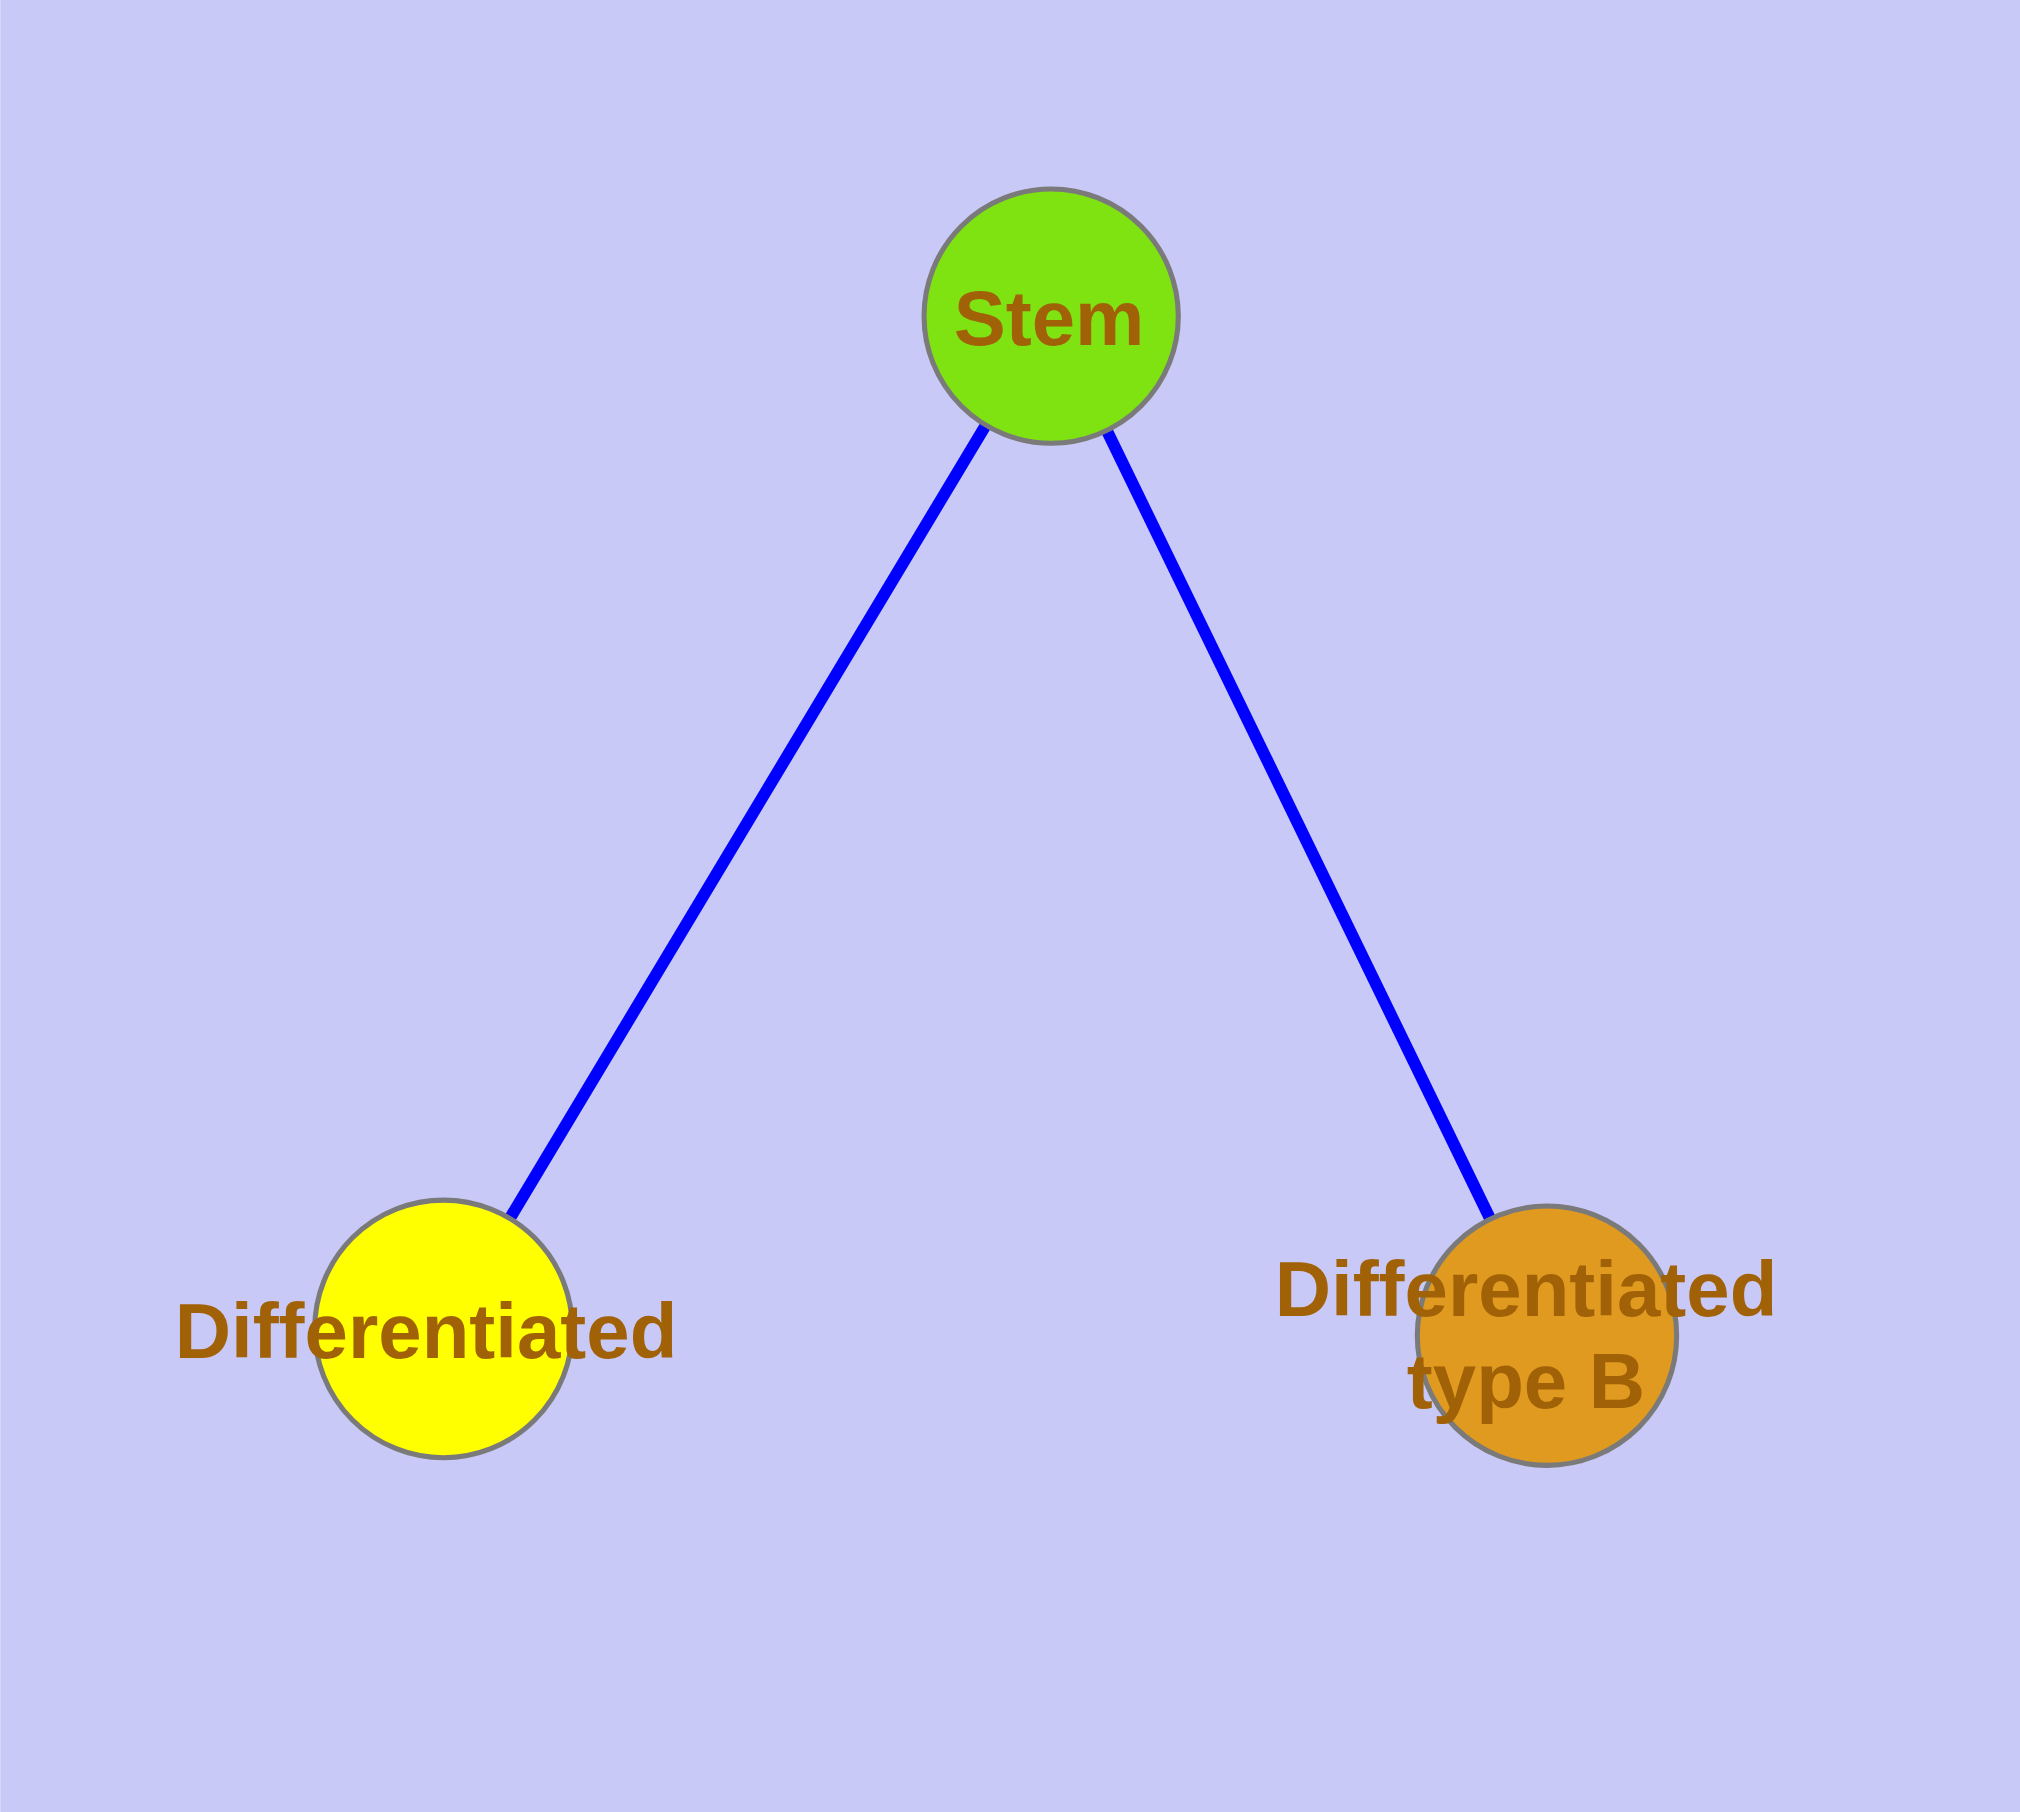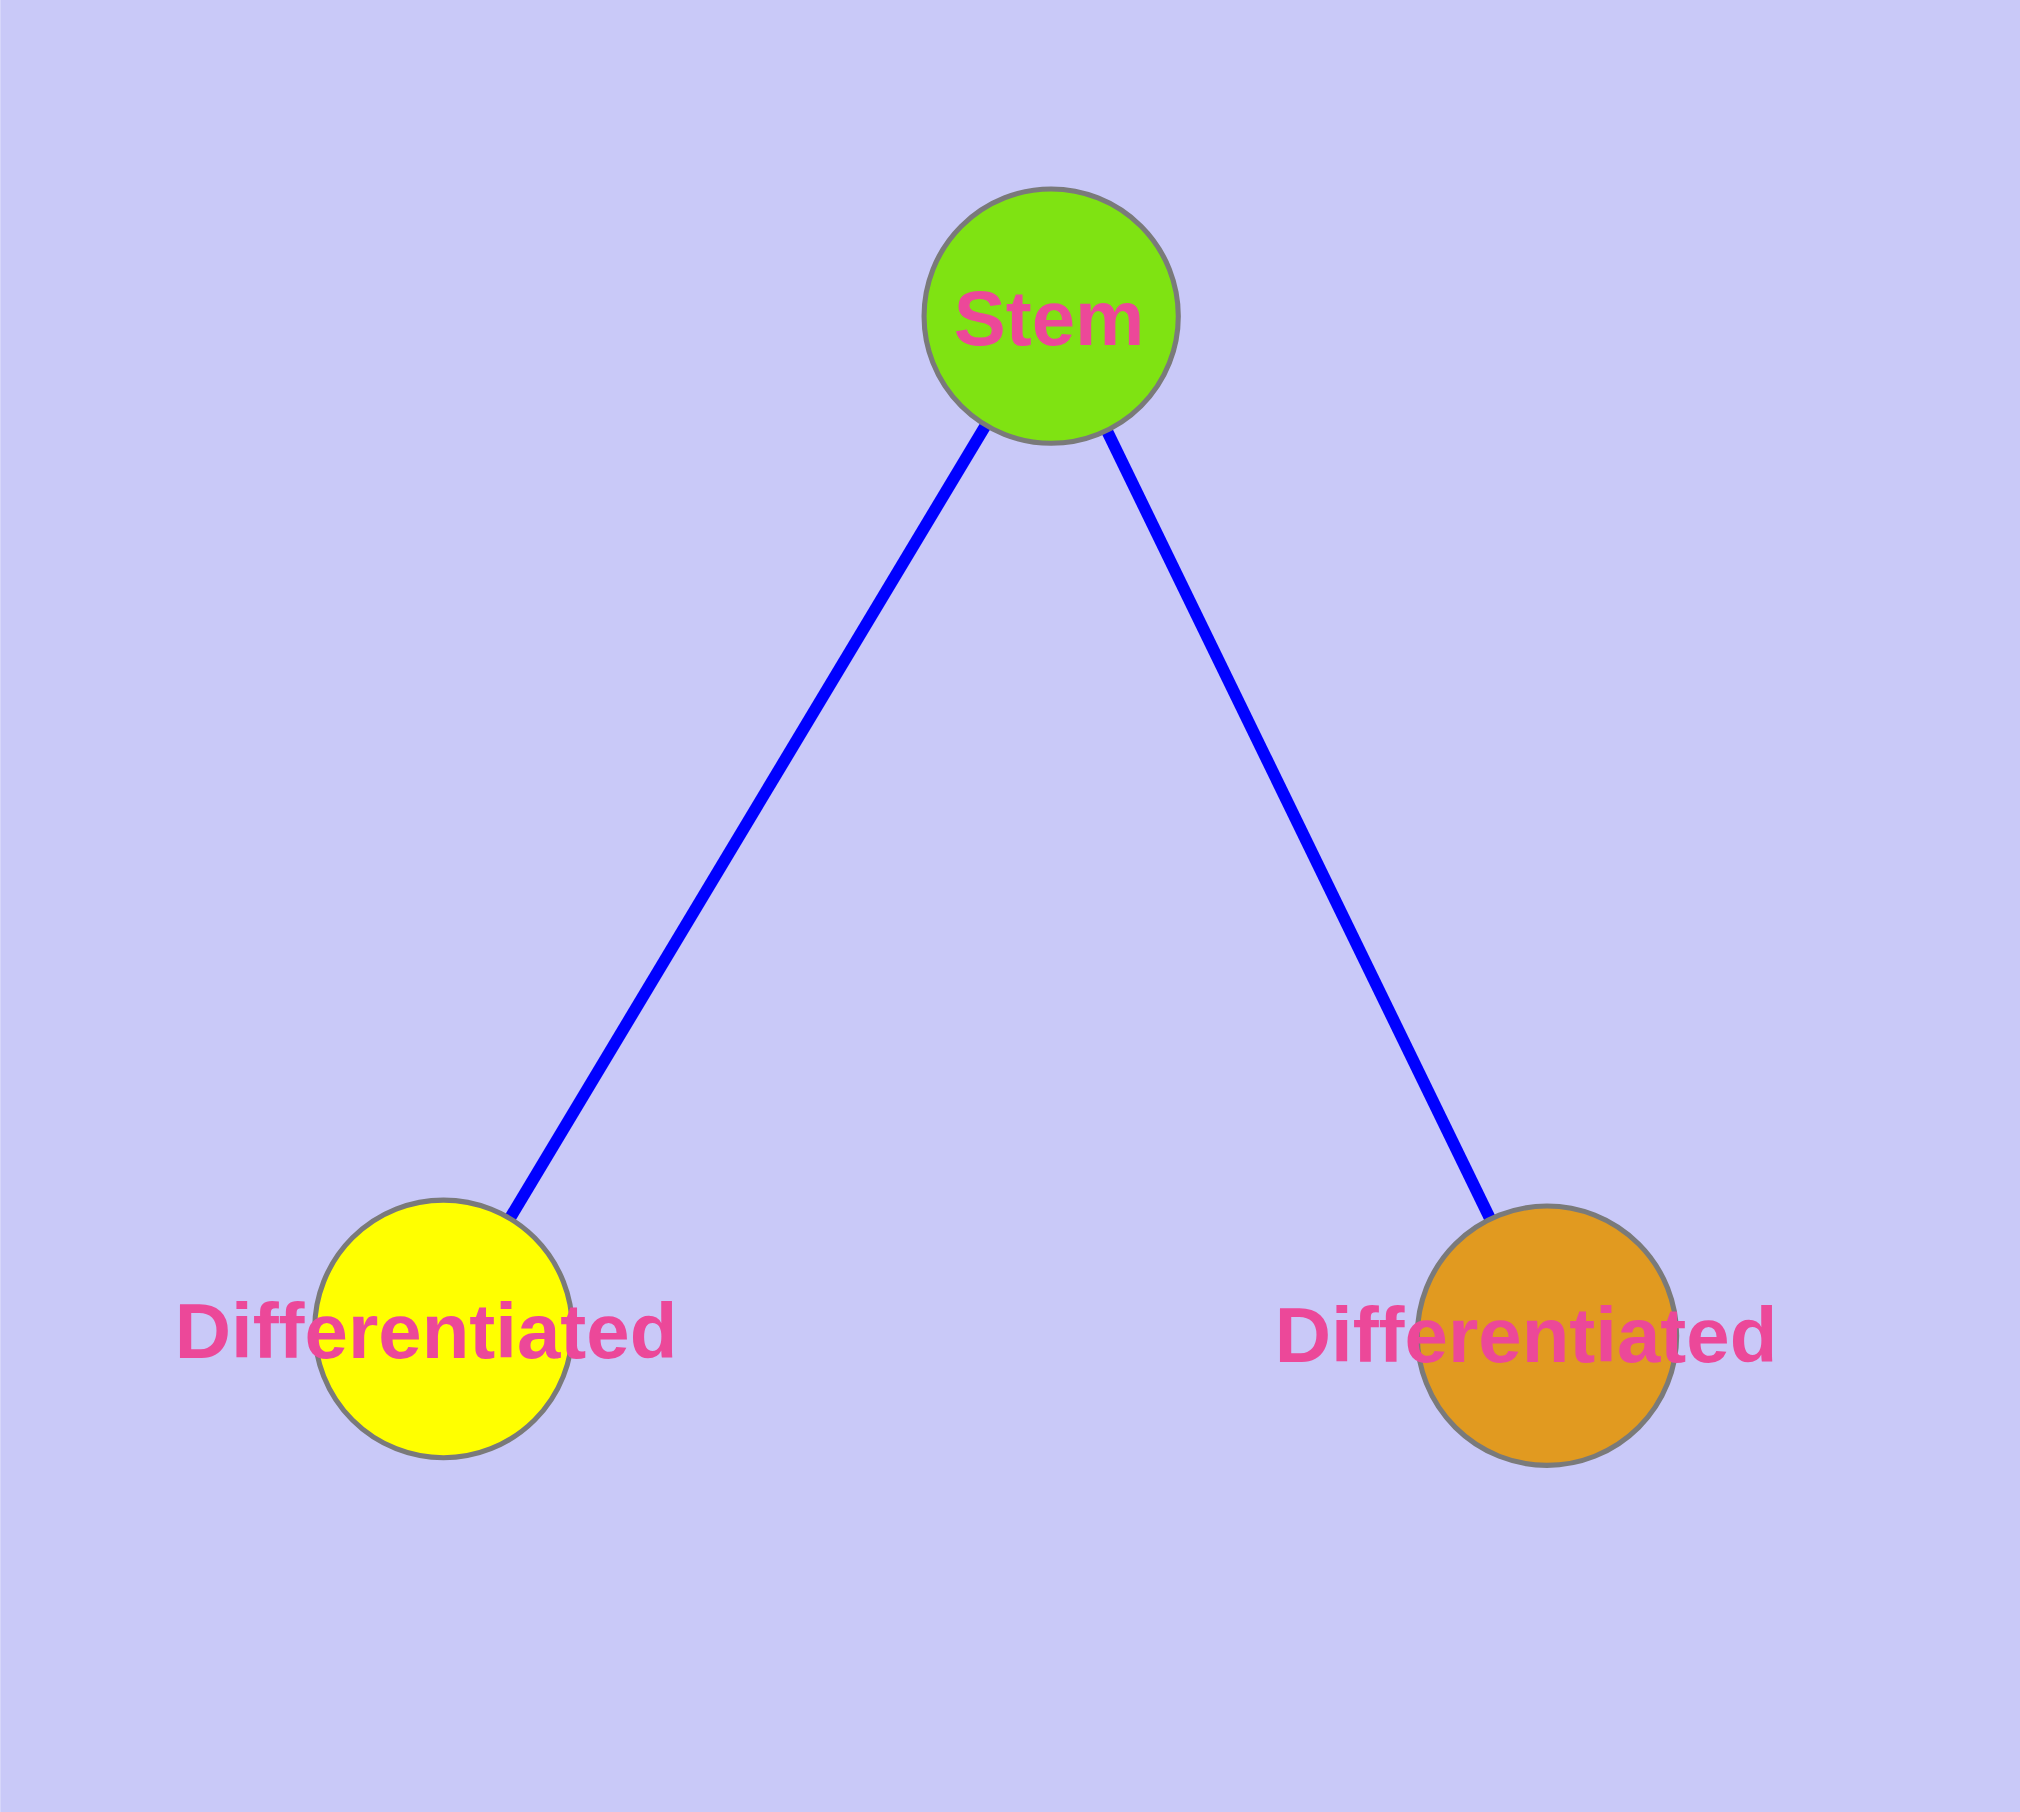--- a/index.html
+++ b/index.html
@@ -20,21 +20,21 @@
     width: 100%;
     height: 100%;
     display: block;
   }
   .node-label {
     position: absolute;
     transform: translate(-50%, -50%);
     font-weight: 700;
     font-size: 78px;
     line-height: 92px;
-    color: #ec4899;
+    color: #a16207;
     text-align: center;
     white-space: nowrap;
     pointer-events: none;
   }
   .label-line {
     display: block;
   }
 </style>
 </head>
 <body>
@@ -59,16 +59,17 @@
   <div class="node-label" style="left:1049px; top:318px;">
     <span class="label-line">Stem</span>
   </div>
 
   <div class="node-label" style="left:426px; top:1331px;">
     <span class="label-line">Differentiated</span>
   </div>
 
   <div class="node-label" style="left:1526px; top:1335px;">
     <span class="label-line">Differentiated</span>
+    <span class="label-line">type B</span>
   </div>
 
 </div>
 
 
 </body></html>

